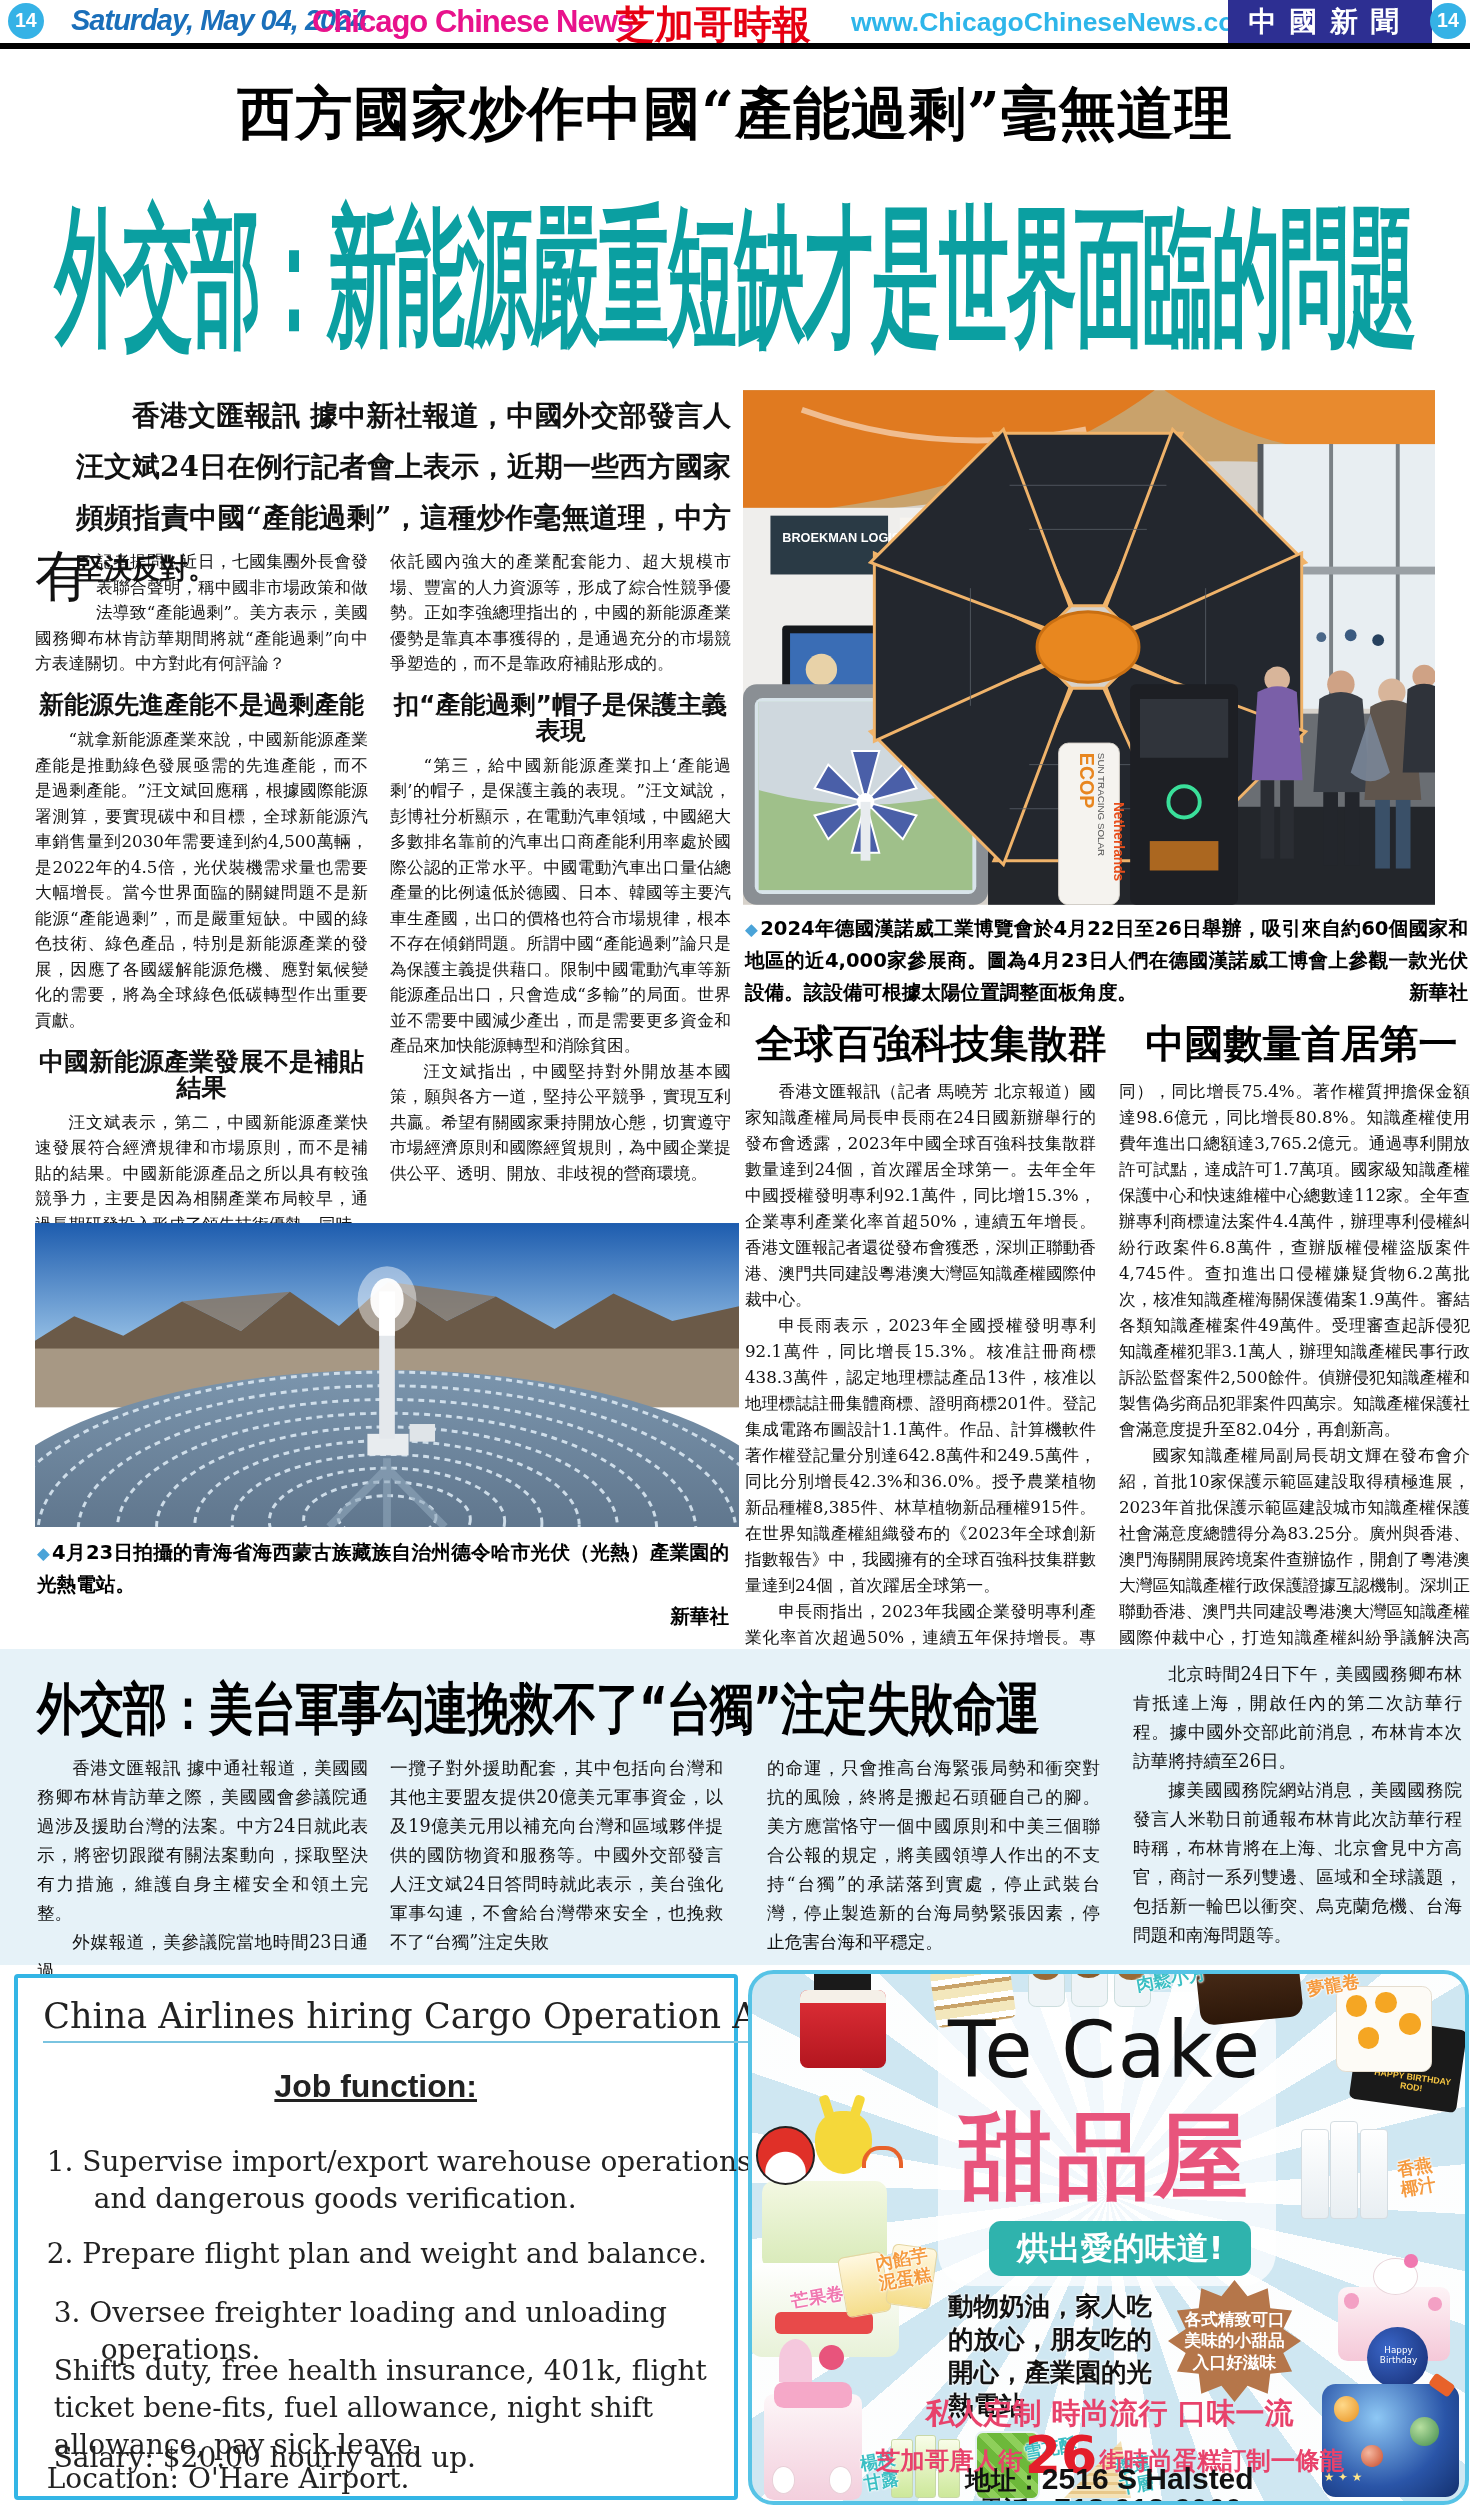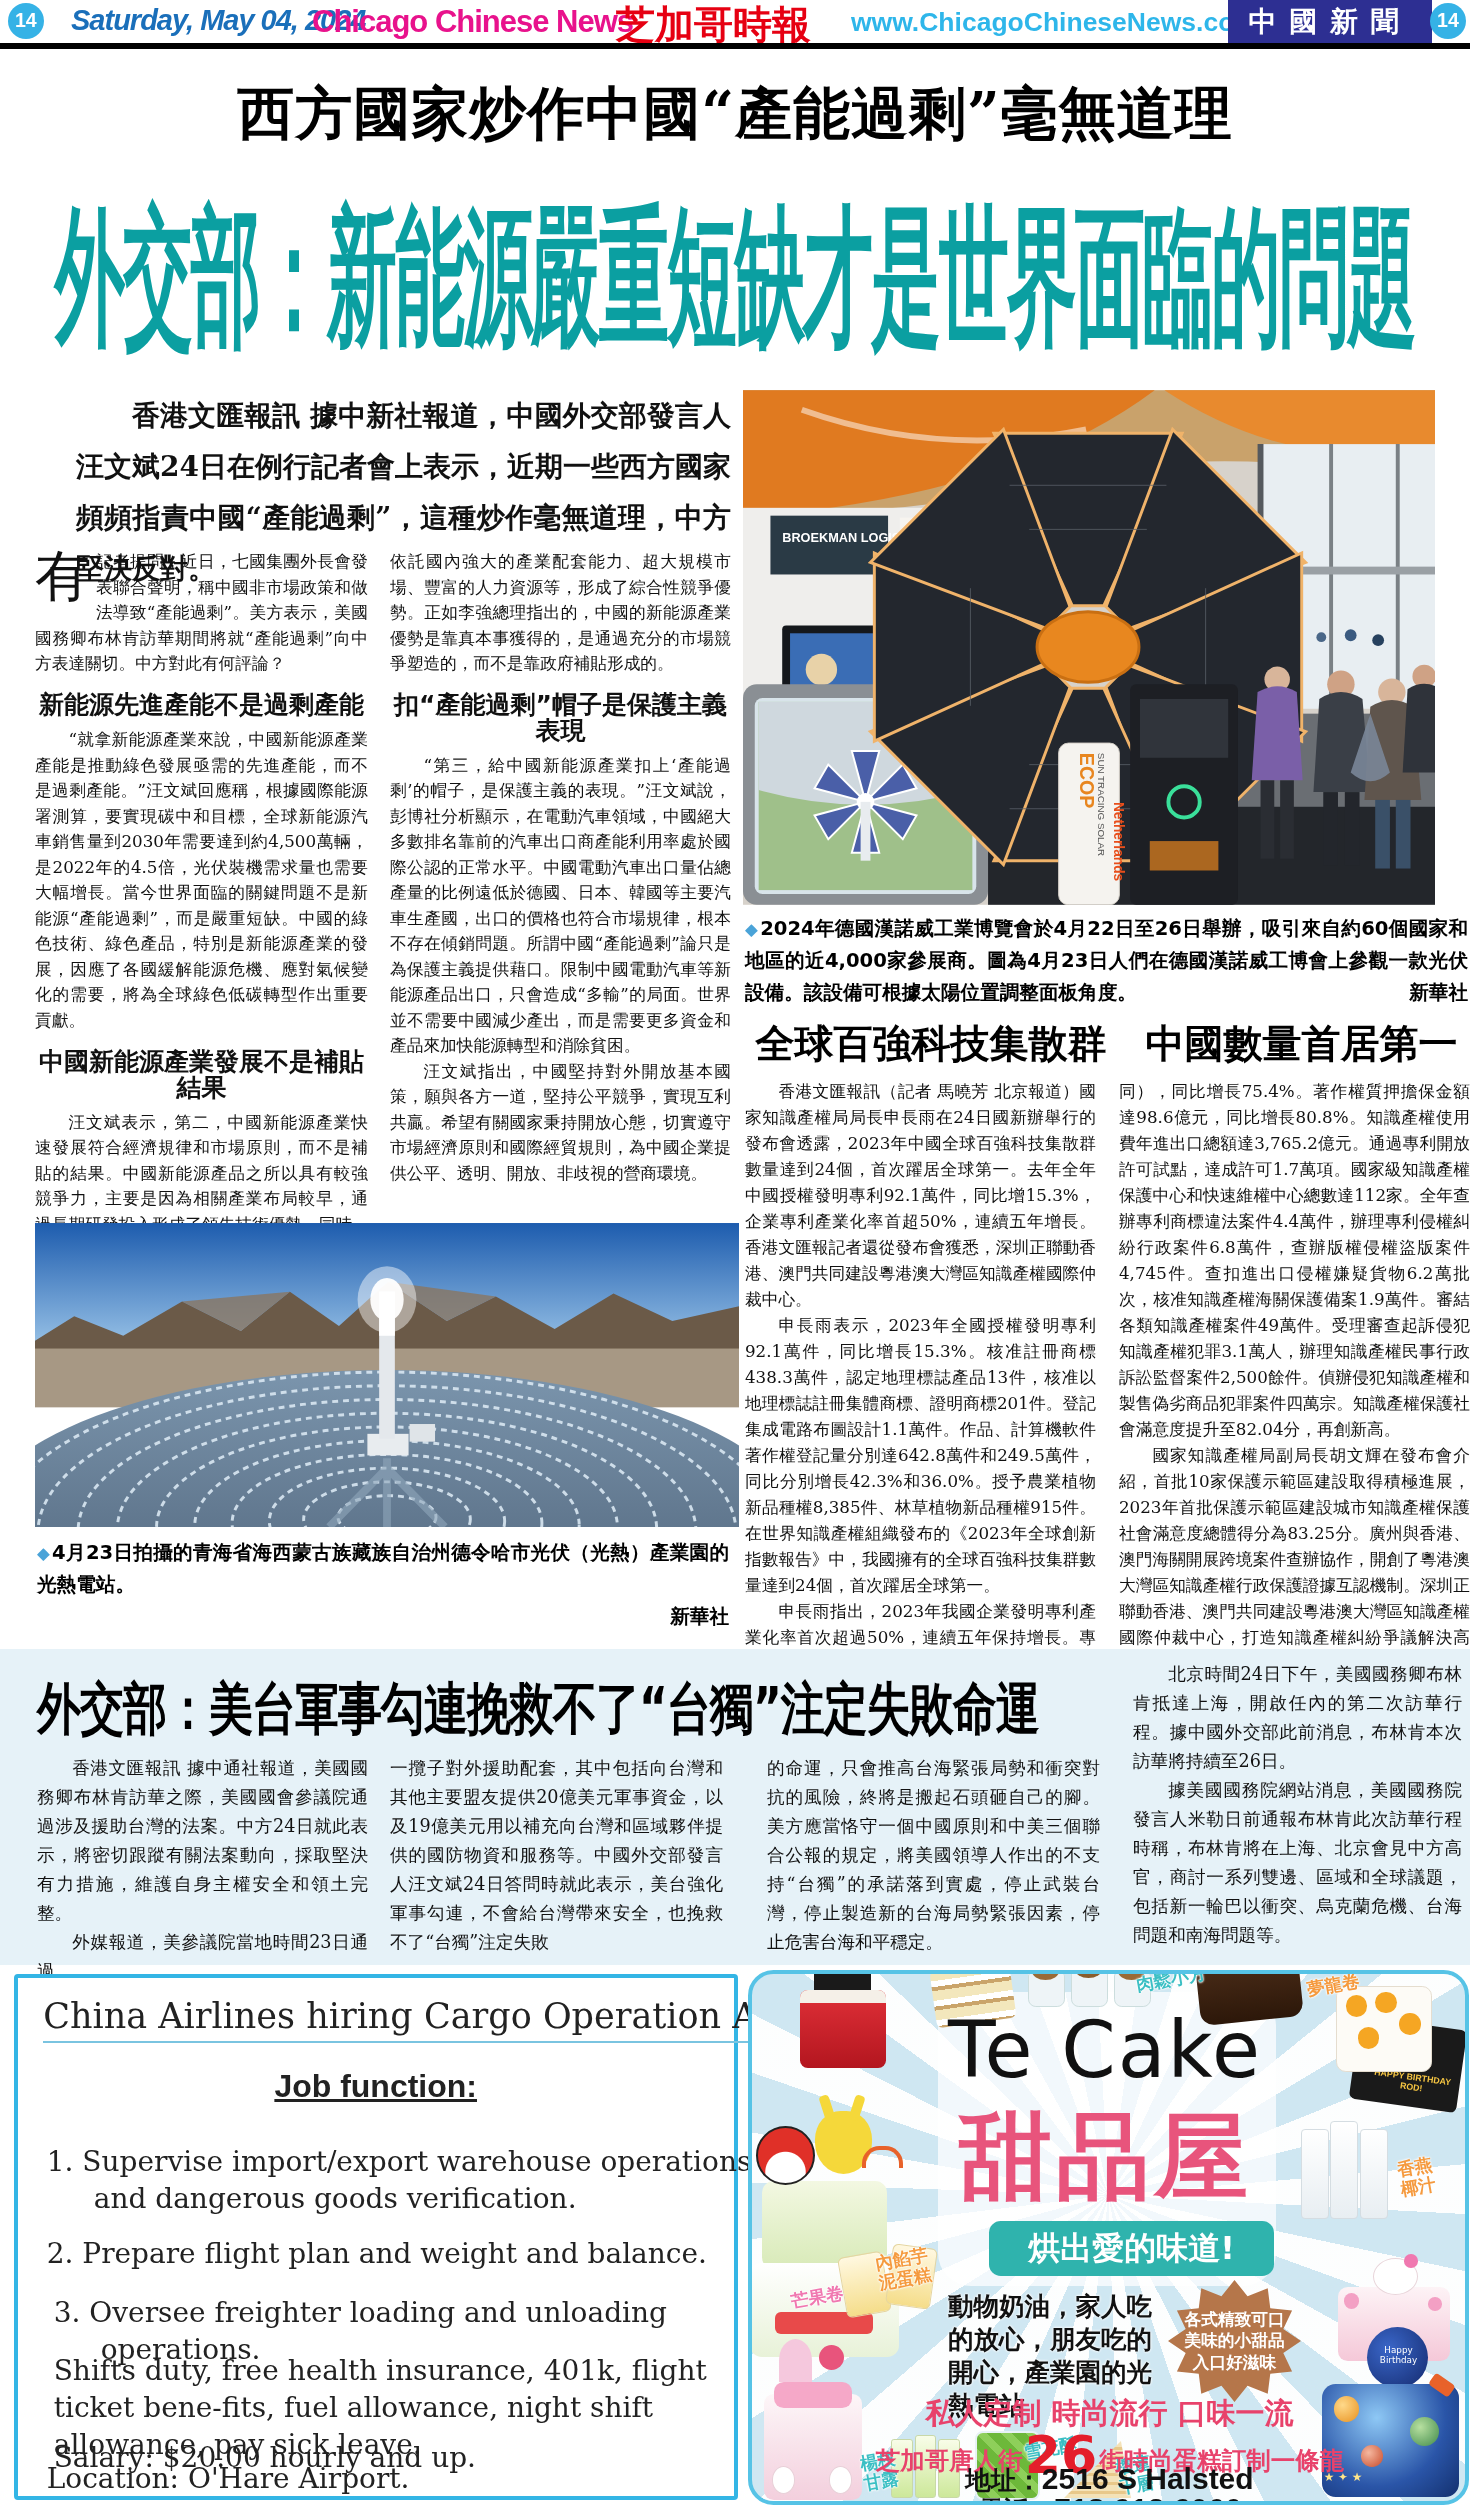--- a/index.html
+++ b/index.html
@@ -407,21 +407,21 @@
 泥蛋糕</div>
     <div class="tc-label lab-pink" style="left:39px;top:314px;">芒果卷</div>
     <div class="tc-label lab-teal" style="left:110px;top:478px;">楊枝
 甘露</div>
     <div class="tc-label lab-teal" style="left:272px;top:465px;">雪花酥</div>
     <div class="tc-label lab-teal" style="left:365px;top:482px;">榴蓮
 千層</div>
 
     <div class="abs tc-en" style="left:157px;top:31px;width:392px;">Te Cake</div>
     <div class="abs tc-cn" style="left:157px;top:120px;width:392px;">甜品屋</div>
-    <div class="abs tc-tag" style="left:237px;top:247px;width:285px;height:55px;">烘出愛的味道!</div>
+    <div class="abs tc-tag" style="left:237px;top:247px;width:262px;height:55px;">烘出愛的味道!</div>
     <div class="abs tc-desc" style="left:196px;top:316px;width:214px;">動物奶油，家人吃的放心，朋友吃的開心，產業園的光熱電站</div>
     <div class="abs tc-star" style="left:416px;top:306px;width:133px;height:122px;">
       <span>各式精致可口</span>
       <span>美味的小甜品</span>
       <span>入口好滋味</span>
     </div>
     <div class="abs tc-slogan" style="left:127px;top:420px;width:461px;">私人定制 時尚流行 口味一流</div>
     <div class="abs tc-street" style="left:118px;top:451px;width:480px;">
       <span>芝加哥唐人街</span><span class="num">26</span><span>街時尚蛋糕訂制一條龍</span>
     </div>

